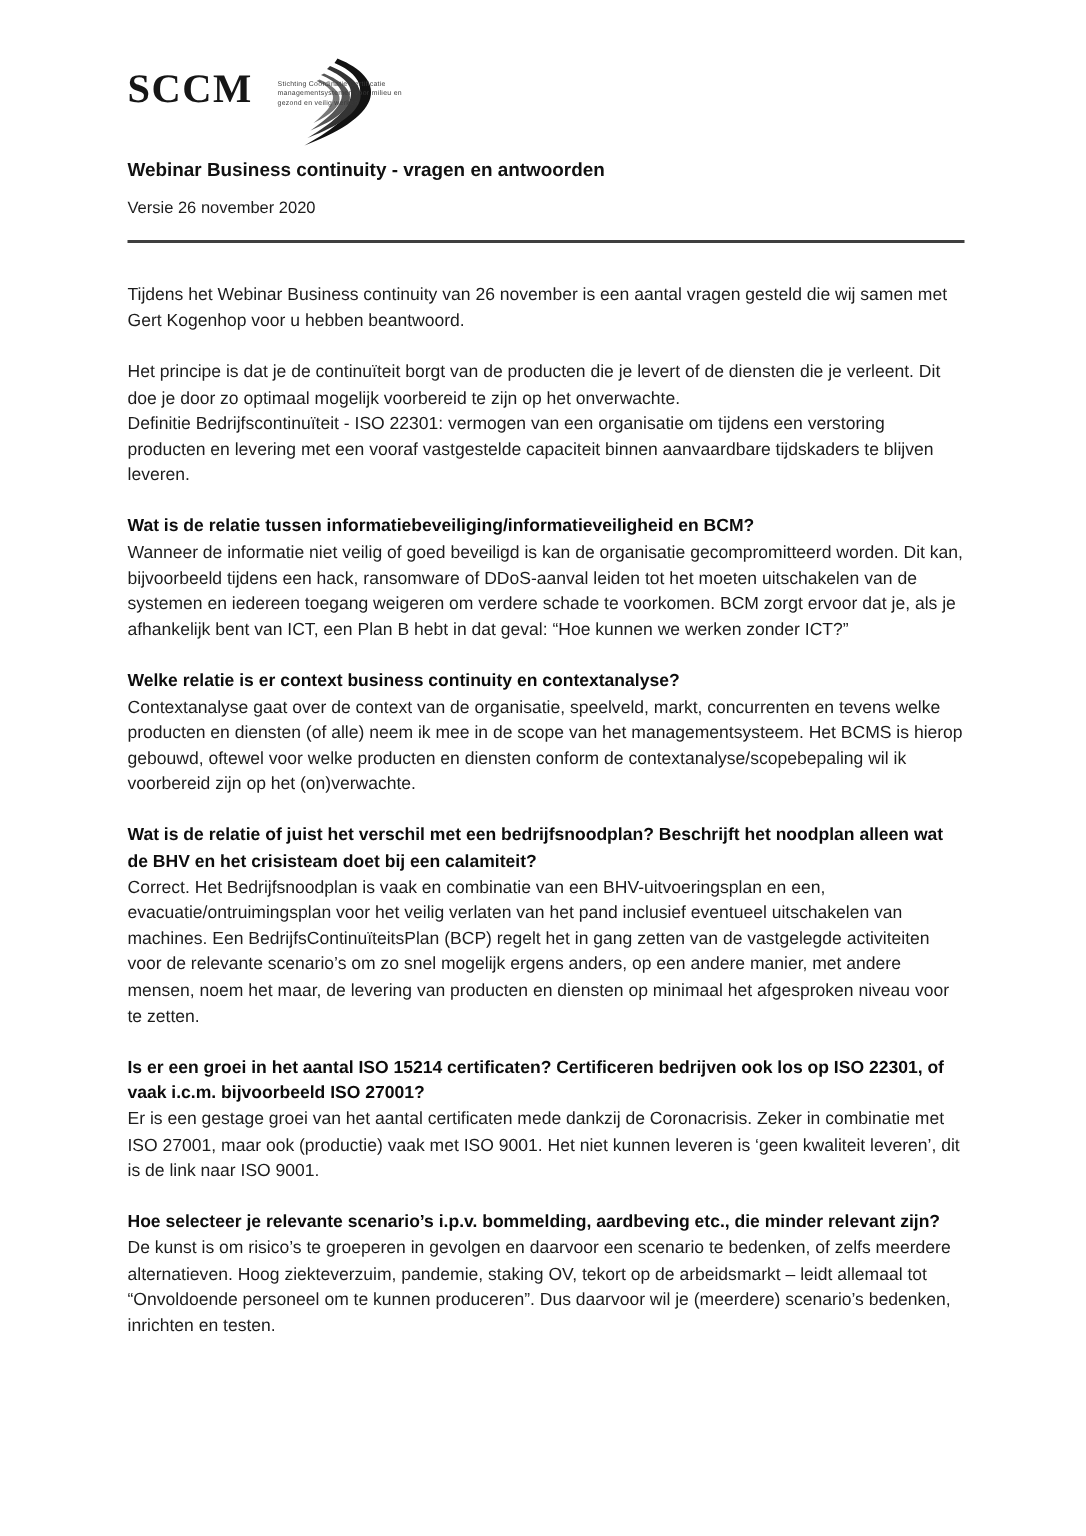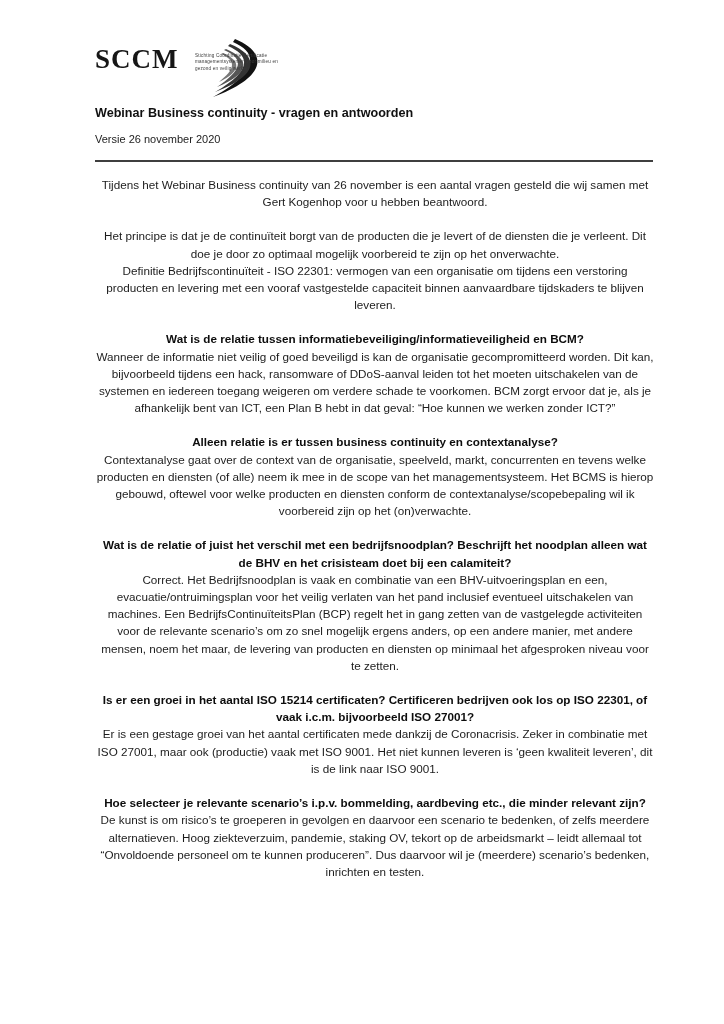--- a/index.html
+++ b/index.html
@@ -7,21 +7,21 @@
     position: relative;
     width: 724px;
     height: 1024px;
     background: #ffffff;
     font-family: "Liberation Sans", sans-serif;
     color: #1c1c1c;
     overflow: hidden;
   }
   .content {
     position: absolute;
-    left: 95px;
+    left: 85px;
     top: 38px;
     width: 560px;
   }
   .logo-wrap {
     position: relative;
     height: 62px;
     margin-bottom: 6px;
   }
   .logo-mark {
     display: flex;
@@ -56,21 +56,21 @@
   .doc-version {
     font-size: 11px;
     margin: 0;
   }
   .divider {
     border: none;
     border-top: 2px solid #3f3f3f;
     margin: 15px 0 0 0;
     width: 558px;
   }
-  .body-text { margin-top: 14px; text-align: center; }
+  .body-text { margin-top: 26px; }
   .para, .qa-block { margin: 0 0 17px 0; }
   .para p, .q, .a {
     margin: 0;
     font-size: 11.7px;
     line-height: 17.2px;
   }
   .q { font-weight: bold; color: #0d0d0d; }
   .a { font-weight: normal; }
 </style>
 </head>
@@ -111,21 +111,21 @@
         <p class="a">Het principe is dat je de continuïteit borgt van de producten die je levert of de diensten die je verleent. Dit doe je door zo optimaal mogelijk voorbereid te zijn op het onverwachte.</p>
         <p class="a">Definitie Bedrijfscontinuïteit - ISO 22301: vermogen van een organisatie om tijdens een verstoring producten en levering met een vooraf vastgestelde capaciteit binnen aanvaardbare tijdskaders te blijven leveren.</p>
       </section>
 
       <section class="qa-block">
         <h2 class="q">Wat is de relatie tussen informatiebeveiliging/informatieveiligheid en BCM?</h2>
         <p class="a">Wanneer de informatie niet veilig of goed beveiligd is kan de organisatie gecompromitteerd worden. Dit kan, bijvoorbeeld tijdens een hack, ransomware of DDoS-aanval leiden tot het moeten uitschakelen van de systemen en iedereen toegang weigeren om verdere schade te voorkomen. BCM zorgt ervoor dat je, als je afhankelijk bent van ICT, een Plan B hebt in dat geval: “Hoe kunnen we werken zonder ICT?”</p>
       </section>
 
       <section class="qa-block">
-        <h2 class="q">Alleen relatie is er tussen business continuity en contextanalyse?</h2>
+        <h2 class="q">Welke relatie is er context business continuity en contextanalyse?</h2>
         <p class="a">Contextanalyse gaat over de context van de organisatie, speelveld, markt, concurrenten en tevens welke producten en diensten (of alle) neem ik mee in de scope van het managementsysteem. Het BCMS is hierop gebouwd, oftewel voor welke producten en diensten conform de contextanalyse/scopebepaling wil ik voorbereid zijn op het (on)verwachte.</p>
       </section>
 
       <section class="qa-block">
         <h2 class="q">Wat is de relatie of juist het verschil met een bedrijfsnoodplan? Beschrijft het noodplan alleen wat de BHV en het crisisteam doet bij een calamiteit?</h2>
         <p class="a">Correct. Het Bedrijfsnoodplan is vaak en combinatie van een BHV-uitvoeringsplan en een, evacuatie/ontruimingsplan voor het veilig verlaten van het pand inclusief eventueel uitschakelen van machines. Een BedrijfsContinuïteitsPlan (BCP) regelt het in gang zetten van de vastgelegde activiteiten voor de relevante scenario’s om zo snel mogelijk ergens anders, op een andere manier, met andere mensen, noem het maar, de levering van producten en diensten op minimaal het afgesproken niveau voor te zetten.</p>
       </section>
 
       <section class="qa-block">
         <h2 class="q">Is er een groei in het aantal ISO 15214 certificaten? Certificeren bedrijven ook los op ISO 22301, of vaak i.c.m. bijvoorbeeld ISO 27001?</h2>

